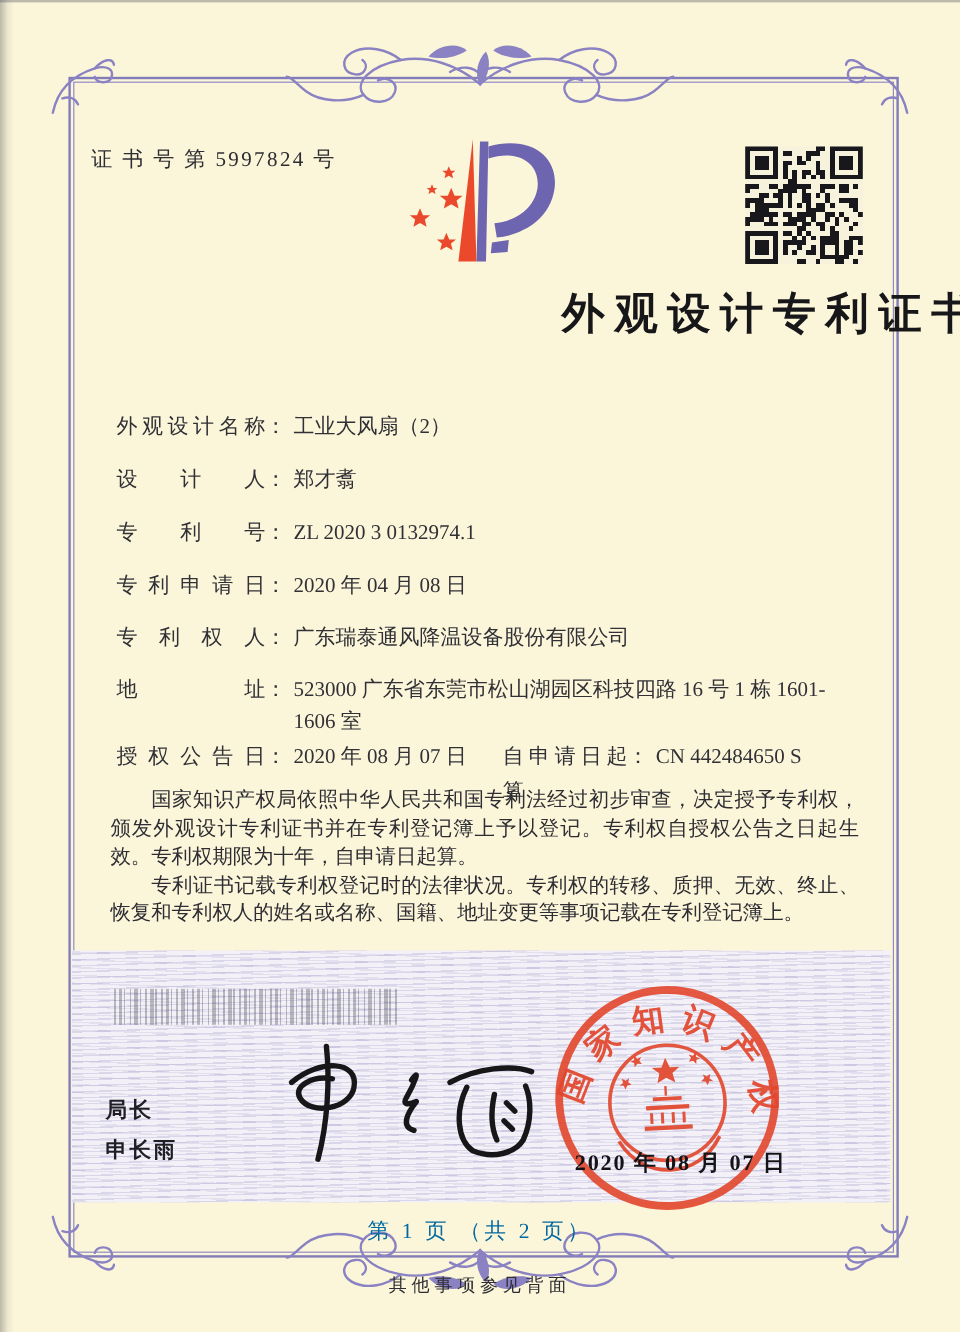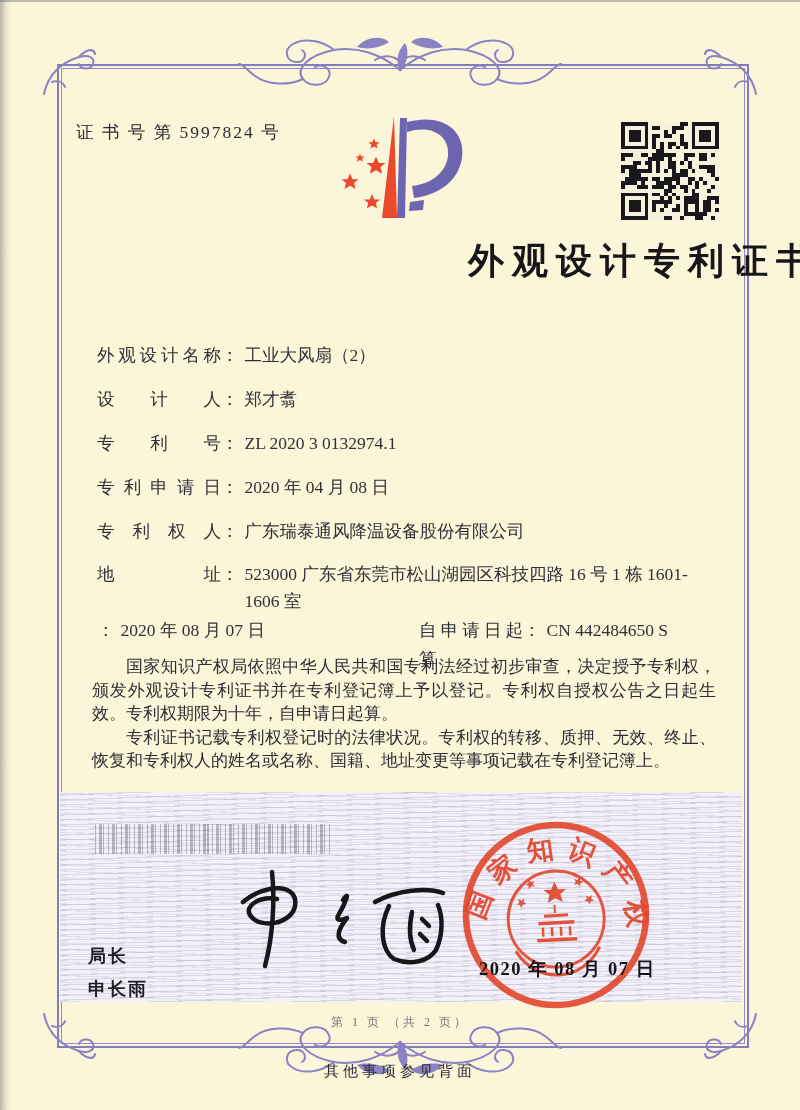--- a/index.html
+++ b/index.html
@@ -54,31 +54,31 @@
   .band{position:absolute;left:60px;top:792px;width:682px;height:210px;
     background-color:#f3f1f7;
     background-image:
       repeating-linear-gradient(-2deg,rgba(118,108,178,.20) 0 1.2px,transparent 1.2px 5px),
       repeating-linear-gradient(2deg,rgba(118,108,178,.13) 0 1.2px,transparent 1.2px 6.5px);}
 
   .barcode{position:absolute;left:95px;top:824px;width:238px;height:30px;opacity:.35;
     background:repeating-linear-gradient(90deg,#4a4a52 0 1.5px,transparent 1.5px 4px,
       #4a4a52 4px 7px,transparent 7px 8.5px,#4a4a52 8.5px 9.5px,transparent 9.5px 13px);}
 
-  .signer{position:absolute;left:88px;top:940px;
+  .signer{position:absolute;left:88px;top:909px;
     font-family:"Liberation Sans","DejaVu Sans",sans-serif;
     font-size:18px;font-weight:600;line-height:33px;color:#1e1e24;letter-spacing:2px;}
   .signature{position:absolute;left:215px;top:862px;}
 
   .seal{position:absolute;left:458px;top:817px;transform:rotate(-3deg);}
   .seal-date{position:absolute;left:479px;top:956px;font-size:18.5px;
     letter-spacing:1.5px;color:#141418;font-weight:bold;}
 
   .page-no{position:absolute;left:0;top:1014px;width:100%;text-align:center;
-    font-size:12px;letter-spacing:3px;color:#737373;}
+    font-size:18px;letter-spacing:3px;color:#0369a1;}
   .back-note{position:absolute;left:0;top:1062px;width:100%;text-align:center;
     font-size:15px;letter-spacing:4px;color:#2d2d33;}
 </style>
 </head>
 <body>
 
 <div class="page">
 
   <div class="scan-edge-left"></div>
   <div class="scan-edge-top"></div>
@@ -190,20 +190,21 @@
         <span class="field-colon">：</span>
       <span class="field-value">广东瑞泰通风降温设备股份有限公司</span>
     </div>
     <div class="field-row address">
       <span class="field-label">地址</span>
         <span class="field-colon">：</span>
       <span class="field-value">523000 广东省东莞市松山湖园区科技四路 16 号 1 栋 1601-1606 室</span>
     </div>
     <div class="grant-row">
       <span class="grant-left">
+        <span class="field-label">授权公告日</span>
           <span class="field-colon">：</span>
         <span>2020 年 08 月 07 日</span>
       </span>
       <span class="grant-right">
         <span class="field-label">自申请日起算</span>
           <span class="field-colon">：</span>
         <span>CN 442484650 S</span>
       </span>
     </div>
   </div>

